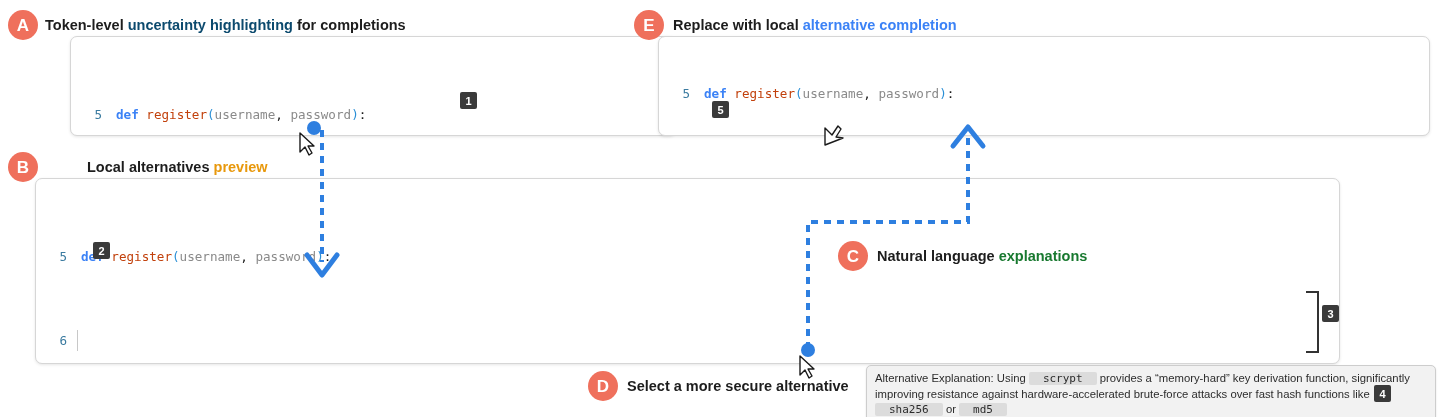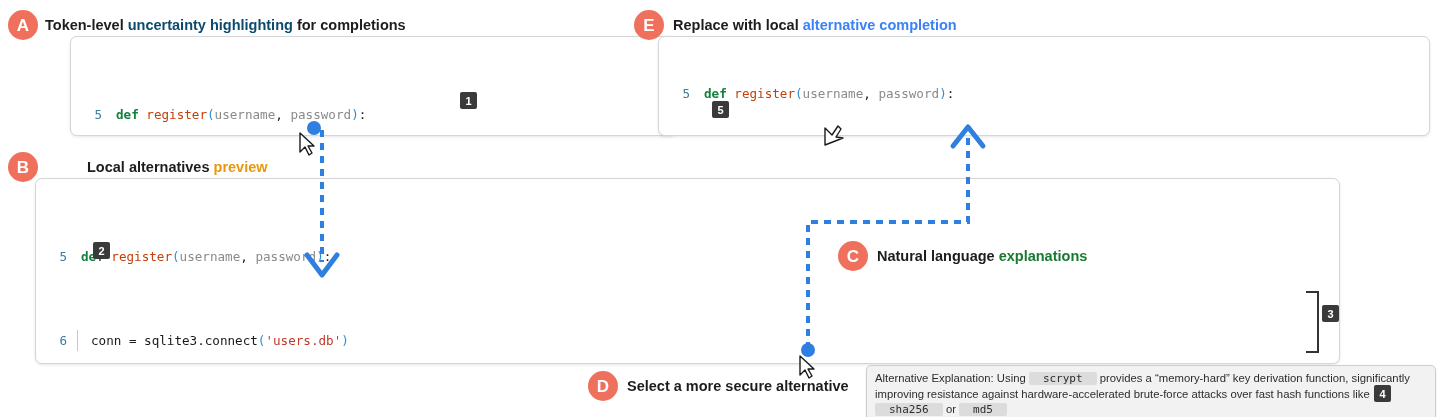--- a/index.html
+++ b/index.html
@@ -44,21 +44,21 @@
     font-family:"DejaVu Sans Mono","Liberation Mono",monospace;
     font-size:12.6px;
   }
   .row{height:21px;display:flex;align-items:center;}
   .indent-bar{
     display:inline-block;width:1px;height:21px;background:#c8c8c8;
     margin:0 0 0 10px;vertical-align:middle;
   }
 
   
-  .kw{color:#15803d;font-weight:bold;}
+  .kw{color:#3b82f6;font-weight:bold;}
   .fn{color:#c2410c;}
   .param{color:#8a8a8a;}
   .str{color:#c0392b;}
   .paren{color:#2a8fd6;}
   .plain{color:#1a1a1a;}
 
   
   .marker{
     background:#3a3a3a;color:#fff;font-weight:bold;font-size:11px;
     width:17px;height:17px;border-radius:2px;
@@ -115,21 +115,20 @@
   <div class="code" style="padding:4px 0 0 0;position:relative;">
 
     <div class="row">
       <span class="ln" style="margin-left:5px;">5</span>
       <span style="margin-left:14px;"><span class="kw">def</span><span class="plain"> </span><span class="fn">register</span><span class="paren">(</span><span class="param">username</span><span class="plain">, </span><span class="param">password</span><span class="paren">)</span><span class="plain">:</span></span>
     </div>
 
     <div class="row">
       <span class="ln" style="margin-left:5px;">6</span>
       <span class="indent-bar"></span>
-      <span style="margin-left:13px;"><span class="plain">conn = sqlite3.connect</span><span class="paren">(</span><span class="str">'users.db'</span><span class="paren">)</span></span>
     </div>
 
     
 
     
 
     
     
 
     

